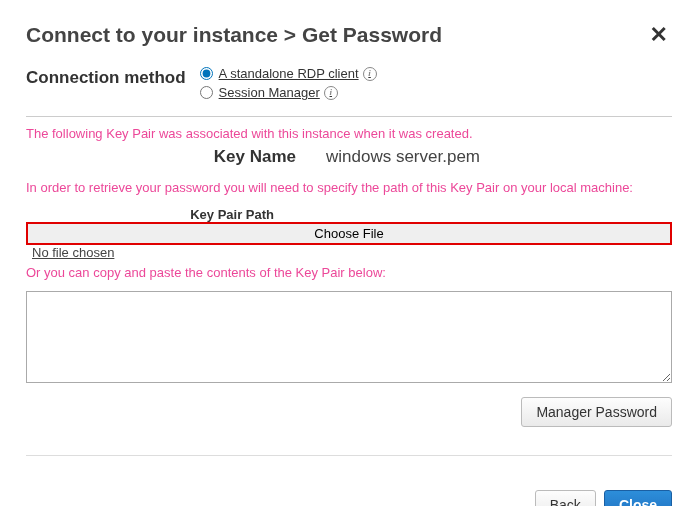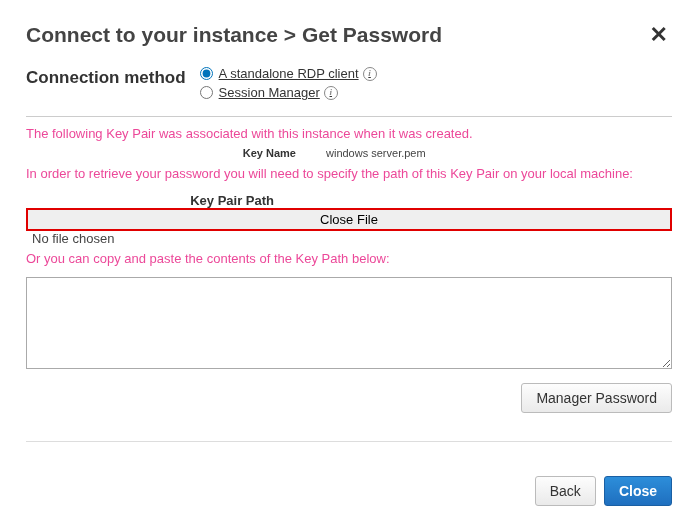--- a/index.html
+++ b/index.html
@@ -84,22 +84,22 @@
     }
     .body-text {
       font-size: 13px;
       color: #ec4899;
       line-height: 1.4;
       margin-bottom: 4px;
     }
     .kv-row {
       display: flex;
       align-items: flex-end;
-      margin-bottom: 6px;
-      font-size: 11px;
+      margin-bottom: 12px;
+      font-size: 17px;
     }
     .kv-label {
       font-weight: bold;
       color: #333;
       width: 300px;
       text-align: right;
       padding-right: 30px;
     }
     .kv-value {
       color: #444;
@@ -122,20 +122,21 @@
       padding: 2px 8px;
       background: #efefef;
       border: 2px solid #e00000;
       cursor: pointer;
       font-family: inherit;
     }
     .file-status {
       font-size: 13px;
       color: #444;
       margin-left: 6px;
+      text-decoration: underline;
     }
     .textarea {
       width: 100%;
       height: 92px;
       margin-top: 4px;
       border: 1px solid #aaa;
       resize: both;
       font-family: inherit;
       font-size: 13px;
       padding: 4px;
@@ -204,25 +205,25 @@
 
   <div class="kv-row">
     <div class="kv-label">Key Name</div>
     <div class="kv-value">windows server.pem</div>
   </div>
 
   <div class="body-text">In order to retrieve your password you will need to specify the path of this Key Pair on your local machine:</div>
 
   <div class="file-row">
     <div class="file-label">Key Pair Path</div>
-    <button class="choose-file-btn">Close File</button>
+    <button class="choose-file-btn">Choose File</button>
     <span class="file-status">No file chosen</span>
   </div>
 
-  <div class="body-text">Or you can copy and paste the contents of the Key Path below:</div>
+  <div class="body-text">Or you can copy and paste the contents of the Key Pair below:</div>
 
   <textarea class="textarea" style=""></textarea>
 
   <div class="decrypt-row">
     <button class="btn btn-default">Manager Password</button>
   </div>
 
   <div class="footer">
     <button class="btn btn-default">Back</button>
     <button class="btn btn-primary">Close</button>

